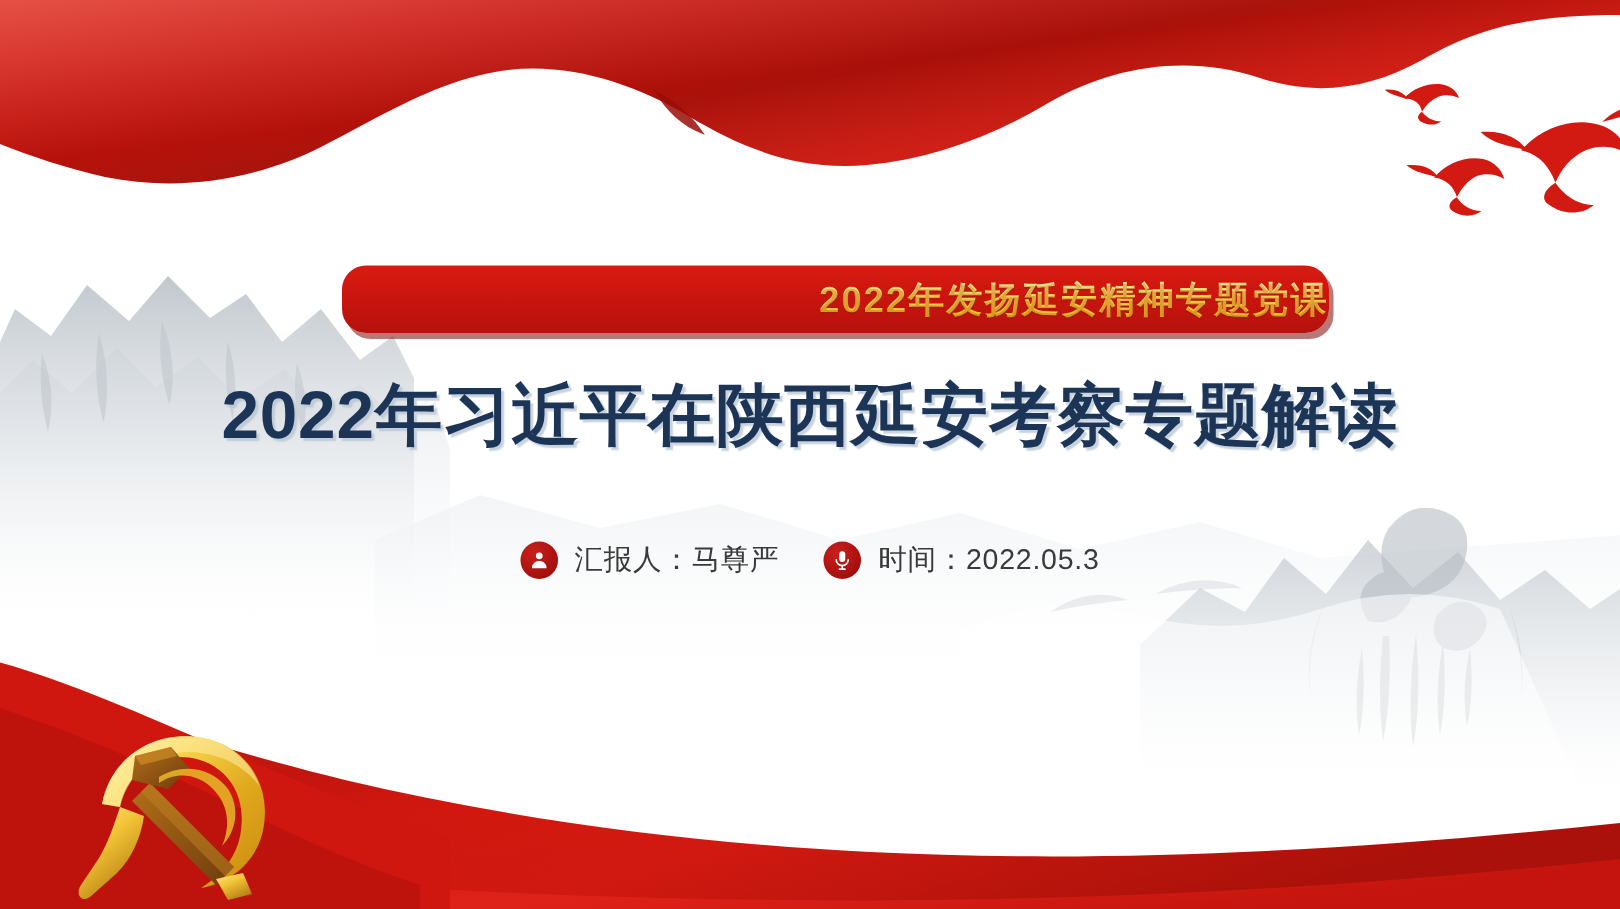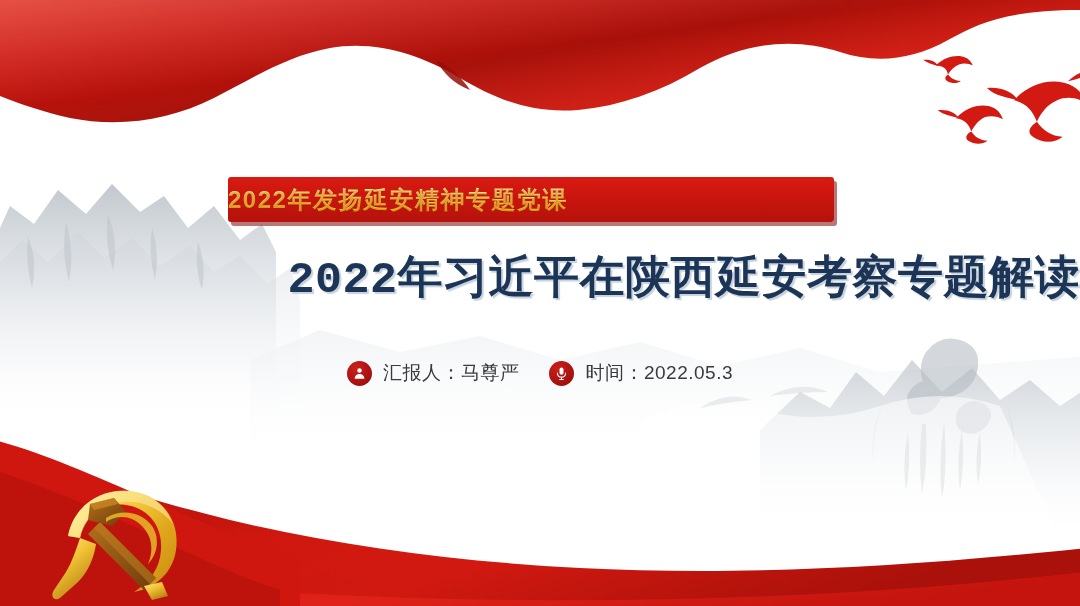--- a/index.html
+++ b/index.html
@@ -19,53 +19,52 @@
   }
 
   
   .layer { position:absolute; inset:0; pointer-events:none; }
   .layer svg { display:block; width:1080px; height:606px; }
 
   
   #banner {
     position:absolute;
     left:228px; top:177px;
-    width:606px; height:45px;
-    border-radius:3px;
+    width:658px; height:45px;
+    border-radius:16px;
     background:linear-gradient(180deg,#d81b12 0%,#c9150e 48%,#b5120c 100%);
     box-shadow:3px 4px 0 rgba(125,10,8,.55);
-    display:flex; align-items:center; justify-content:flex-start;
+    display:flex; align-items:center; justify-content:flex-end;
     z-index:12;
   }
   #banner-text {
     font-size:24px;
     font-weight:bold;
     letter-spacing:1.5px;
     color:#ffd24a;
     background:linear-gradient(180deg,#fff3a8 0%,#ffd24a 45%,#f2b417 100%);
     -webkit-background-clip:text;
     background-clip:text;
     -webkit-text-fill-color:transparent;
     text-shadow:0 1px 0 rgba(120,30,0,.25);
     white-space:nowrap;
   }
 
   
   #main-title {
     position:absolute;
     left:0; right:0; top:247px;
-    text-align:right;
+    text-align:center;
     font-size:45px;
     font-weight:bold;
     letter-spacing:0.5px;
     color:#1c3557;
     text-shadow:2px 2px 1px rgba(180,195,210,.75);
     white-space:nowrap;
     z-index:12;
-    font-family:Liberation Mono, monospace;
   }
 
   
   #meta-row {
     position:absolute;
     left:0; right:0; top:360px;
     display:flex;
     align-items:center;
     justify-content:center;
     gap:30px;

